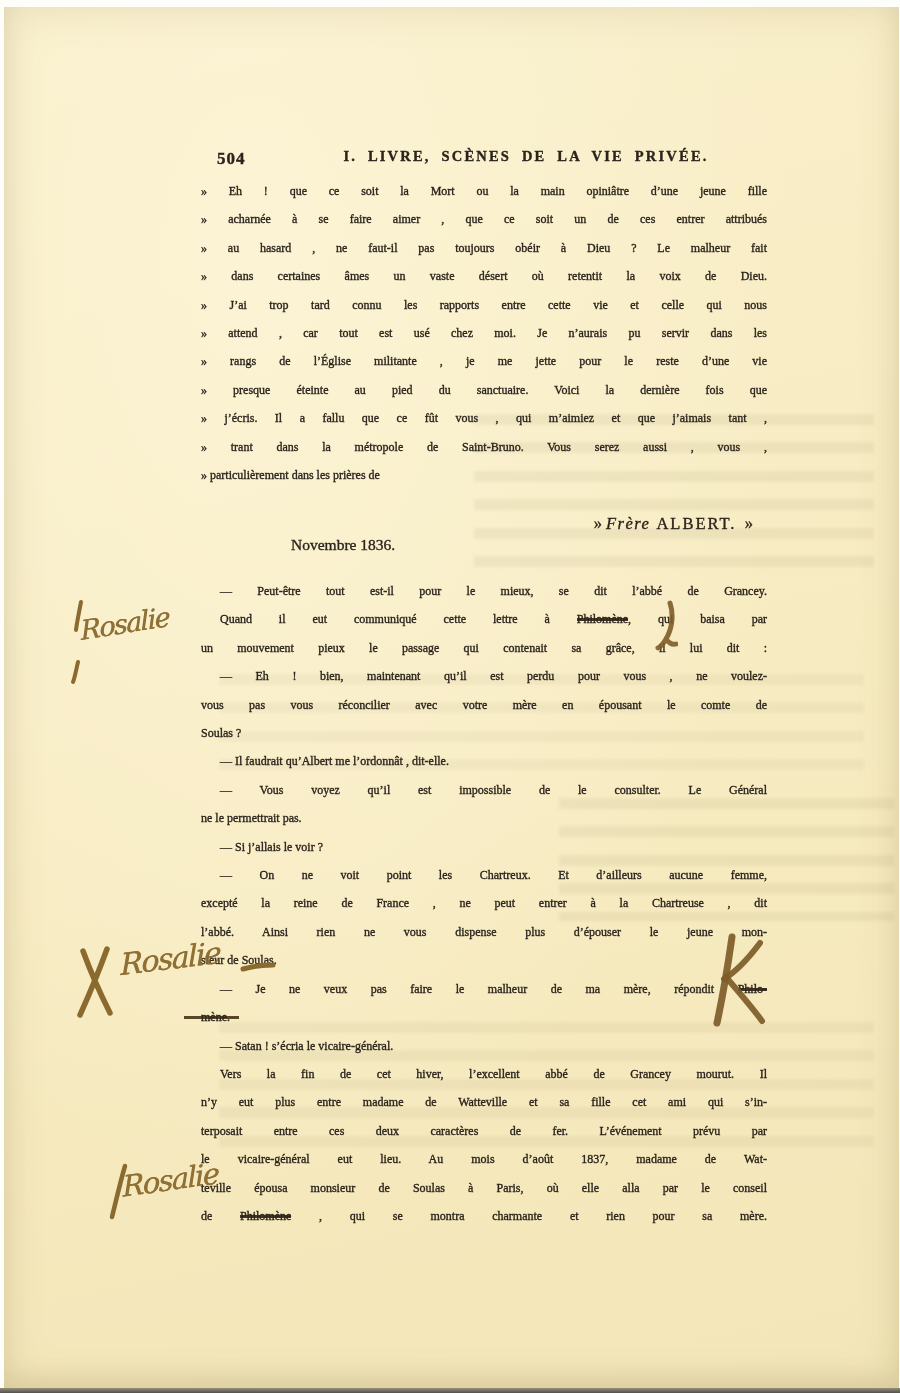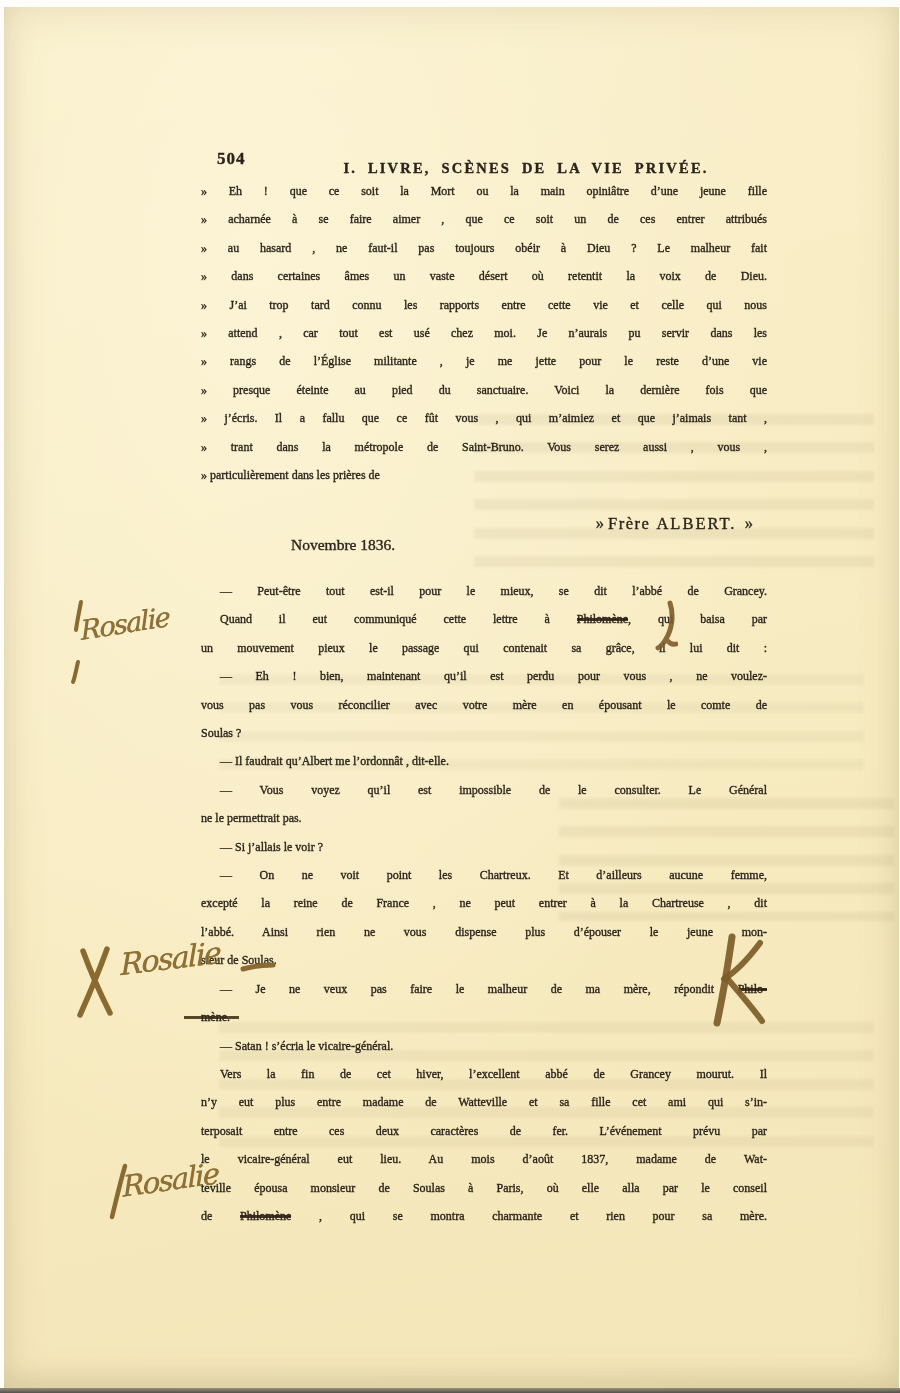--- a/index.html
+++ b/index.html
@@ -17,42 +17,42 @@
   }
   .scan-edge-bottom{
     position:absolute;left:0;right:0;bottom:0;height:5px;
     background:linear-gradient(180deg,#978f7c,#52504a);
   }
   
   .print{color:#2b241c;-webkit-text-stroke:.35px #2b241c;}
   .header-row{position:absolute;left:197px;top:137px;width:566px;height:22px;}
   .pagenum{position:absolute;left:16px;top:5px;font-size:17px;font-weight:bold;letter-spacing:1px;}
   .running-title{
-    position:absolute;left:100px;top:16px;width:450px;text-align:center;
+    position:absolute;left:100px;top:4px;width:450px;text-align:center;
     font-size:14.5px;font-weight:bold;letter-spacing:2.2px;word-spacing:5px;
   }
   .textcol{position:absolute;left:197px;width:566px;}
   #letter-block{top:170px;}
   #body-block{top:570px;}
   .line{
     font-size:12px;line-height:28.42px;height:28.42px;white-space:nowrap;
   }
   .line.j{white-space:normal;text-align:justify;text-align-last:justify;text-justify:inter-word;}
   .line.in{padding-left:19px;}
   .strike{
     background:linear-gradient(#473626,#473626) no-repeat 0 54%/100% 3.2px;
   }
   .strike.tail{padding-left:17px;margin-left:-17px;padding-right:9px;margin-right:-9px;
     background:linear-gradient(#5a4527,#5a4527) no-repeat 0 54%/100% 3.4px;}
   .signature{
     position:absolute;left:197px;top:503px;width:566px;height:28px;
     text-align:right;padding-right:14px;box-sizing:border-box;
     font-size:16.5px;line-height:28px;
   }
-  .sig-italic{letter-spacing:1.5px;padding:0 6px 0 4px;}
+  .sig-italic{font-style:italic;letter-spacing:1.5px;padding:0 6px 0 4px;}
   .sig-caps{letter-spacing:2px;}
   .letter-date{position:absolute;left:287px;top:527px;font-size:15.5px;line-height:22px;}
   
   .hand{
     position:absolute;color:#8a6a2e;font-family:"DejaVu Serif",serif;font-style:italic;
     letter-spacing:-1.5px;text-shadow:.5px 0 0 currentColor;opacity:.95;
   }
   #rosalie-1{left:76px;top:601px;font-size:27px;transform:rotate(-9deg) skewX(-6deg);}
   #rosalie-2{left:116px;top:934px;font-size:30px;transform:rotate(-7deg) skewX(-6deg);}
   #rosalie-3{left:118px;top:1156px;font-size:29px;transform:rotate(-8deg) skewX(-6deg);}

